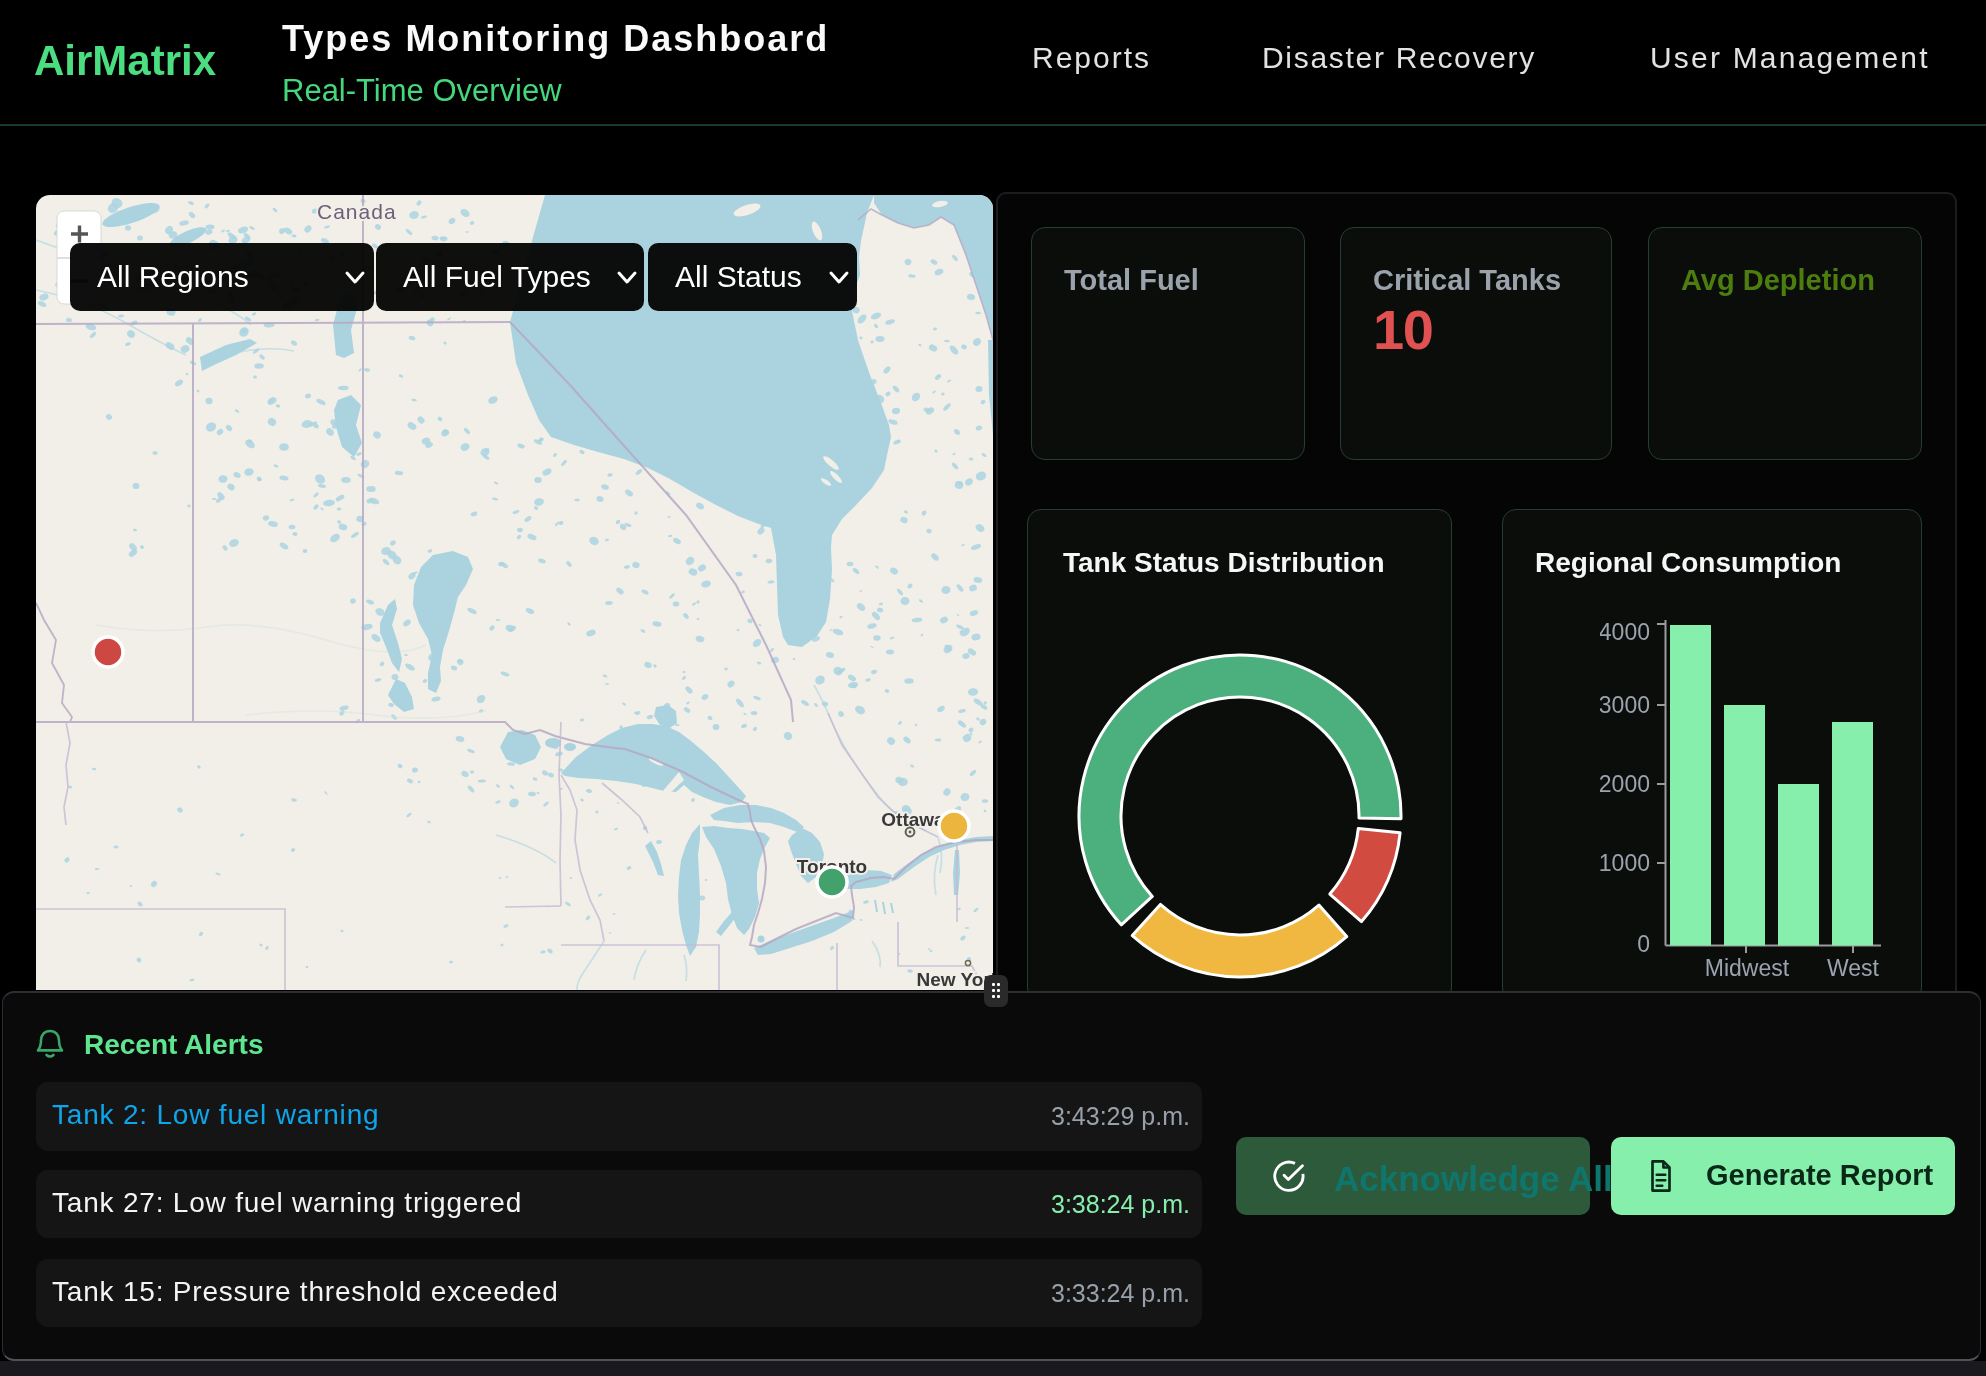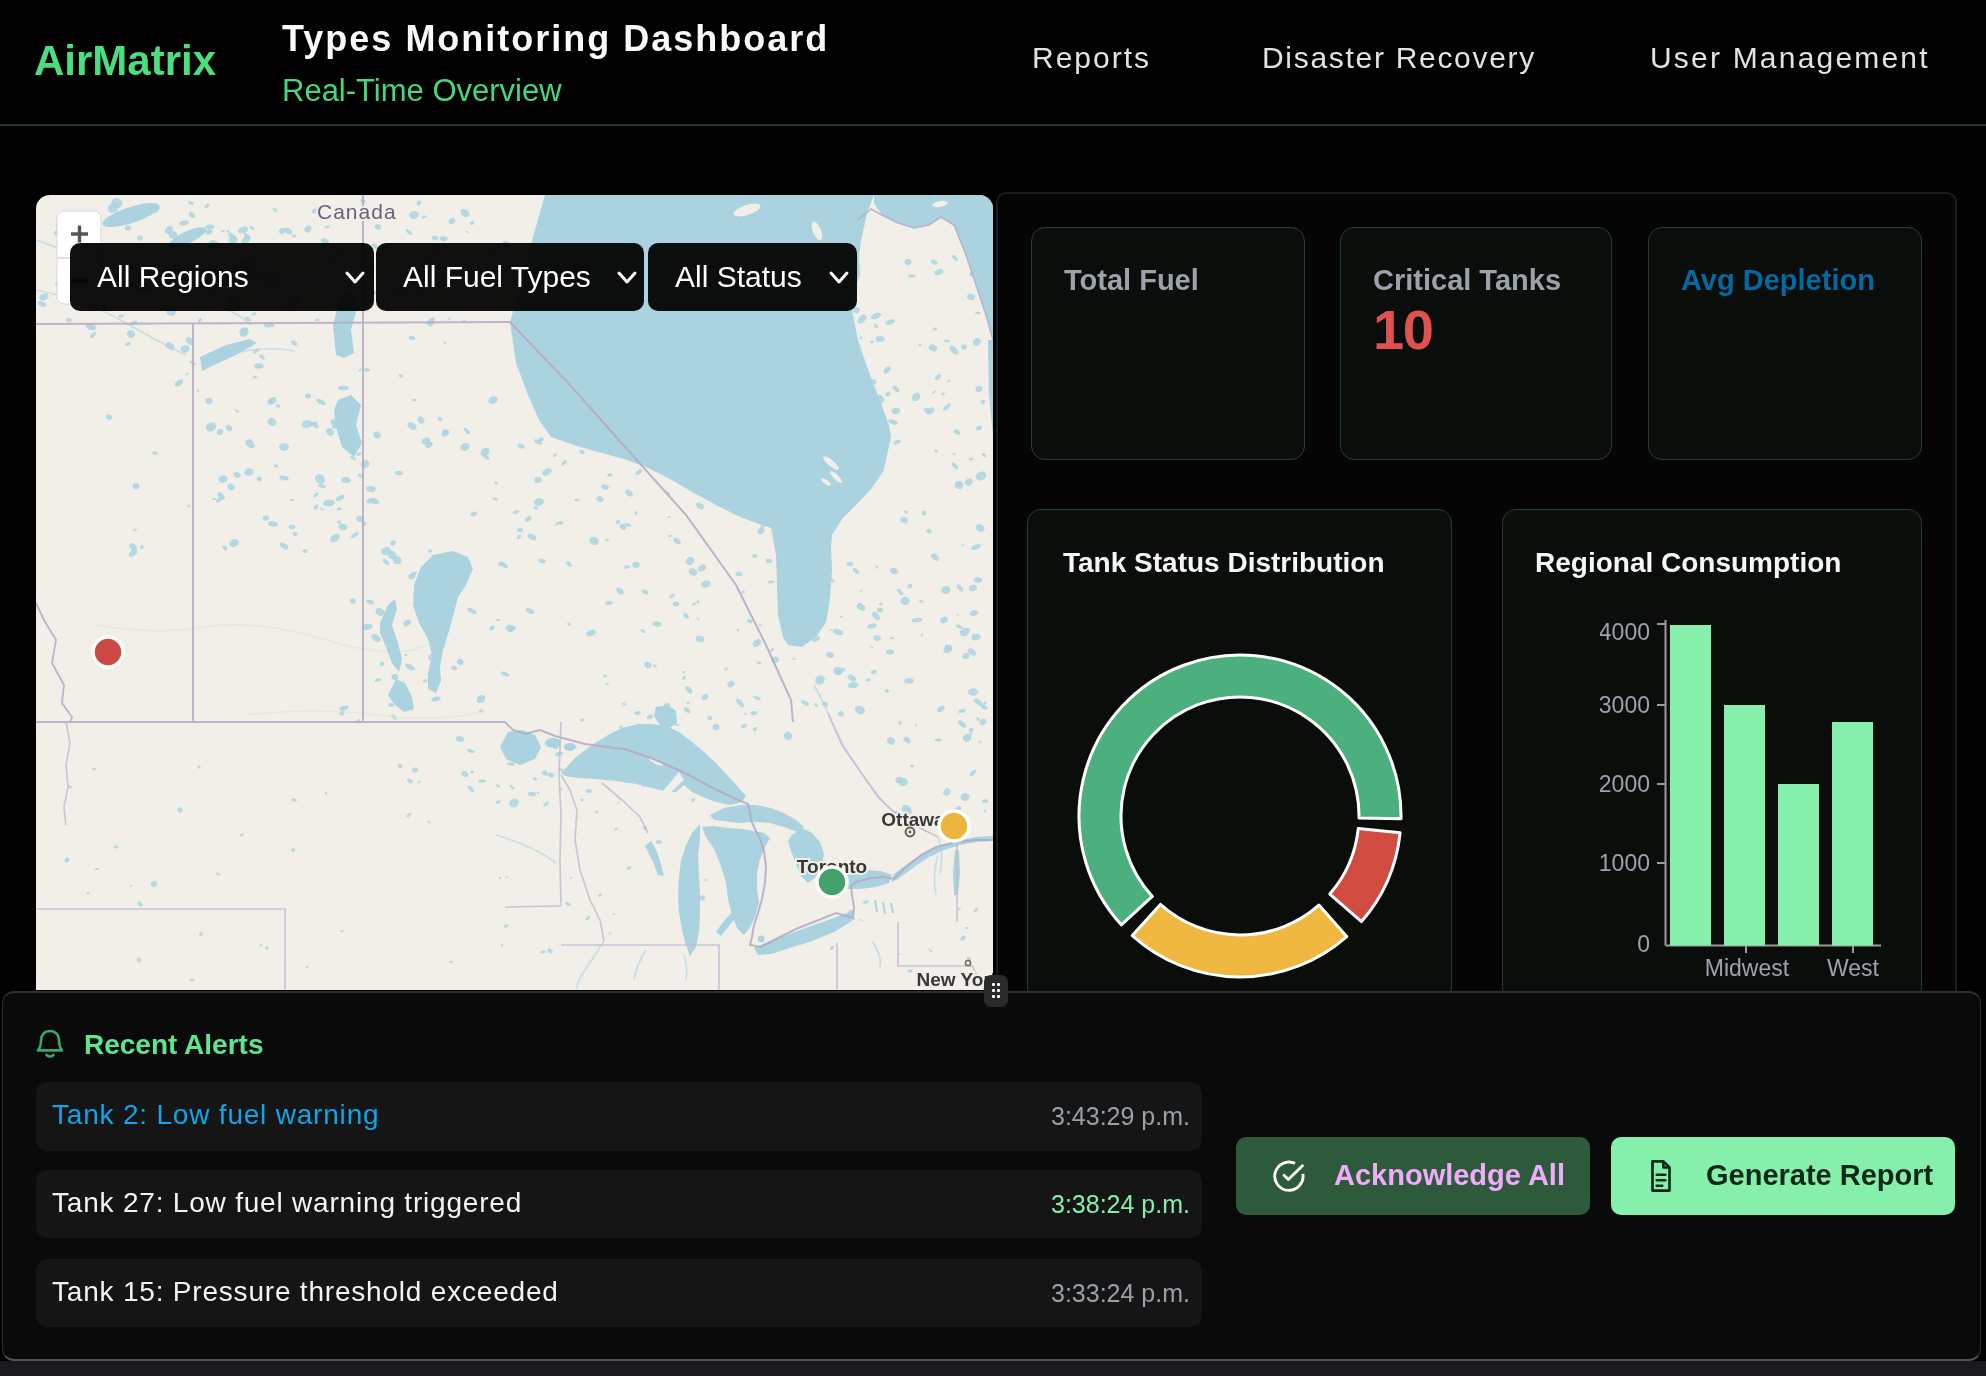--- a/index.html
+++ b/index.html
@@ -15,21 +15,21 @@
 <div class="abs" style="left:1262px;top:41px;font-size:30px;letter-spacing:1.7px;color:#e2e2e4">Disaster Recovery</div>
 <div class="abs" style="left:1650px;top:41px;font-size:30px;letter-spacing:2.2px;color:#e2e2e4">User Management</div>
 
 <div class="abs" style="left:996px;top:192px;width:961px;height:1100px;background:#050505;border:2px solid #1d1d21;border-radius:10px"></div>
 
 <div class="abs" style="left:1031px;top:227px;width:274px;height:233px;background:#0b0d0b;border:1.5px solid #253f30;border-radius:14px"></div>
 <div class="abs" style="left:1340px;top:227px;width:272px;height:233px;background:#0b0d0b;border:1.5px solid #253f30;border-radius:14px"></div>
 <div class="abs" style="left:1648px;top:227px;width:274px;height:233px;background:#0b0d0b;border:1.5px solid #253f30;border-radius:14px"></div>
 <div class="abs" style="left:1064px;top:264px;font-size:29px;font-weight:600;color:#9aa2ac">Total Fuel</div>
 <div class="abs" style="left:1373px;top:264px;font-size:29px;font-weight:600;color:#9aa2ac">Critical Tanks</div>
-<div class="abs" style="left:1681px;top:264px;font-size:29px;font-weight:600;color:#0369a1">Avg Depletion</div>
+<div class="abs" style="left:1681px;top:264px;font-size:29px;font-weight:600;color:#4d7c0f">Avg Depletion</div>
 <div class="abs" style="left:1373px;top:296px;font-size:56px;line-height:68px;letter-spacing:-1.5px;font-weight:700;color:#e05151">10</div>
 
 <div class="abs" style="left:1027px;top:509px;width:425px;height:493px;background:#0b0d0b;border:1.5px solid #253f30;border-radius:14px"></div>
 <div class="abs" style="left:1502px;top:509px;width:420px;height:493px;background:#0b0d0b;border:1.5px solid #253f30;border-radius:14px"></div>
 <div class="abs" style="left:1063px;top:547px;font-size:28px;font-weight:700;color:#f5f6f7">Tank Status Distribution</div>
 <div class="abs" style="left:1535px;top:547px;font-size:28px;font-weight:700;color:#f5f6f7">Regional Consumption</div>
 <svg width="340" height="340" viewBox="0 0 340 340" style="position:absolute;left:1070px;top:646px">
       <path d="M51.3 278.8 A161 161 0 1 1 331.0 172.8 L289.0 172.1 A119 119 0 1 0 82.3 250.4 Z" fill="#4caf7e" stroke="#ffffff" stroke-width="3" stroke-linejoin="round"></path>
       <path d="M330.1 186.8 A161 161 0 0 1 291.5 275.6 L259.8 248.1 A119 119 0 0 0 288.3 182.4 Z" fill="#d24b41" stroke="#ffffff" stroke-width="3" stroke-linejoin="round"></path>
       <path d="M276.7 290.6 A161 161 0 0 1 62.3 289.6 L90.4 258.4 A119 119 0 0 0 248.9 259.1 Z" fill="#f0b840" stroke="#ffffff" stroke-width="3" stroke-linejoin="round"></path>
@@ -912,21 +912,21 @@
 <div class="abs" style="left:52px;top:1276px;font-size:28px;letter-spacing:0.8px;color:#f4f4f5">Tank 15: Pressure threshold exceeded</div>
 <div class="abs" style="left:990px;top:1102px;width:200px;font-size:25px;color:#98a0aa;text-align:right">3:43:29 p.m.</div>
 <div class="abs" style="left:990px;top:1190px;width:200px;font-size:25px;color:#86efac;text-align:right">3:38:24 p.m.</div>
 <div class="abs" style="left:990px;top:1279px;width:200px;font-size:25px;color:#98a0aa;text-align:right">3:33:24 p.m.</div>
 
 <div class="abs" style="left:1236px;top:1137px;width:354px;height:78px;background:#2d5a3b;border-radius:10px"></div>
 <svg width="34" height="34" viewBox="0 0 24 24" style="position:absolute;left:1272px;top:1159px">
 <path d="M21.8 10.5 A 10 10 0 1 1 16.2 3.1" fill="none" stroke="#ffffff" stroke-width="2"></path>
 <path d="M8.5 11.5 L11.5 14.5 L21.5 4.8" fill="none" stroke="#ffffff" stroke-width="2" stroke-linecap="round" stroke-linejoin="round"></path>
 </svg>
-<div class="abs" style="left:1334px;top:1159px;font-size:29px;font-weight:700;color:#f0abfc">Acknowledge All</div>
+<div class="abs" style="left:1334px;top:1159px;font-size:35px;font-weight:700;color:#0f766e">Acknowledge All</div>
 <div class="abs" style="left:1611px;top:1137px;width:344px;height:78px;background:#86efac;border-radius:10px"></div>
 <svg width="30" height="34" viewBox="0 0 24 28" style="position:absolute;left:1646px;top:1159px">
 <path d="M5 2 L14 2 L19 7 L19 26 L5 26 Z" fill="none" stroke="#0a2817" stroke-width="2.2" stroke-linejoin="round"></path>
 <path d="M14 2 L14 7 L19 7" fill="none" stroke="#0a2817" stroke-width="2.2" stroke-linejoin="round"></path>
 <path d="M8.5 13 L15.5 13 M8.5 17.5 L15.5 17.5 M8.5 22 L13 22" stroke="#0a2817" stroke-width="2.2" stroke-linecap="round"></path>
 </svg>
 <div class="abs" style="left:1706px;top:1159px;font-size:29px;font-weight:700;color:#0a2817">Generate Report</div>
 
 </div>
 </body></html>

